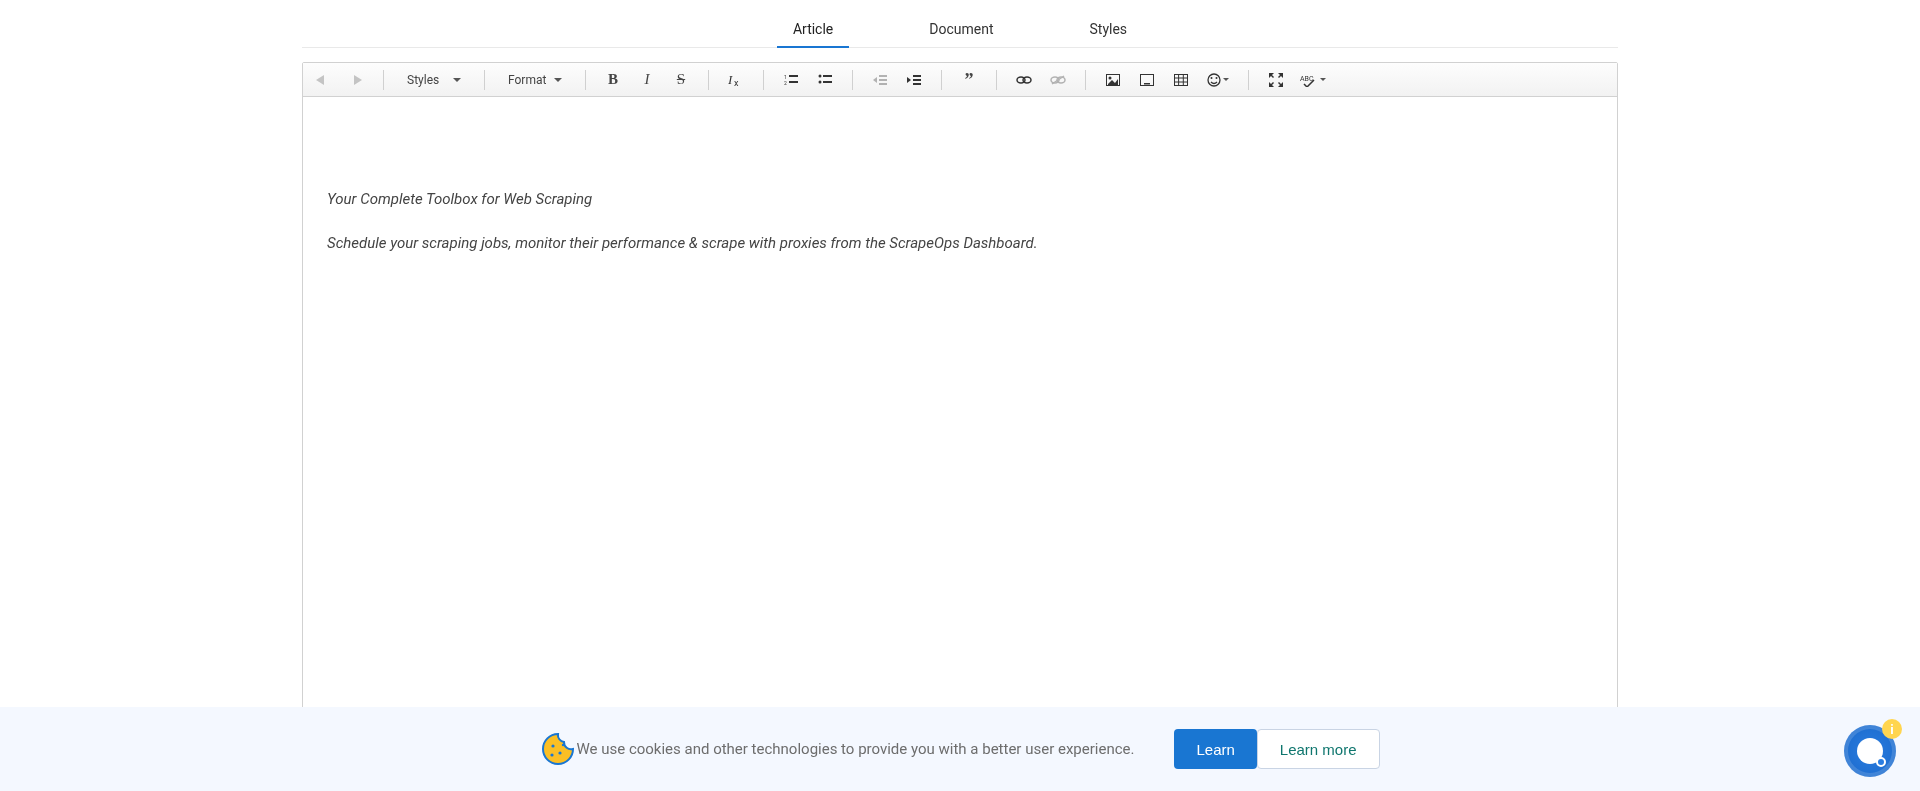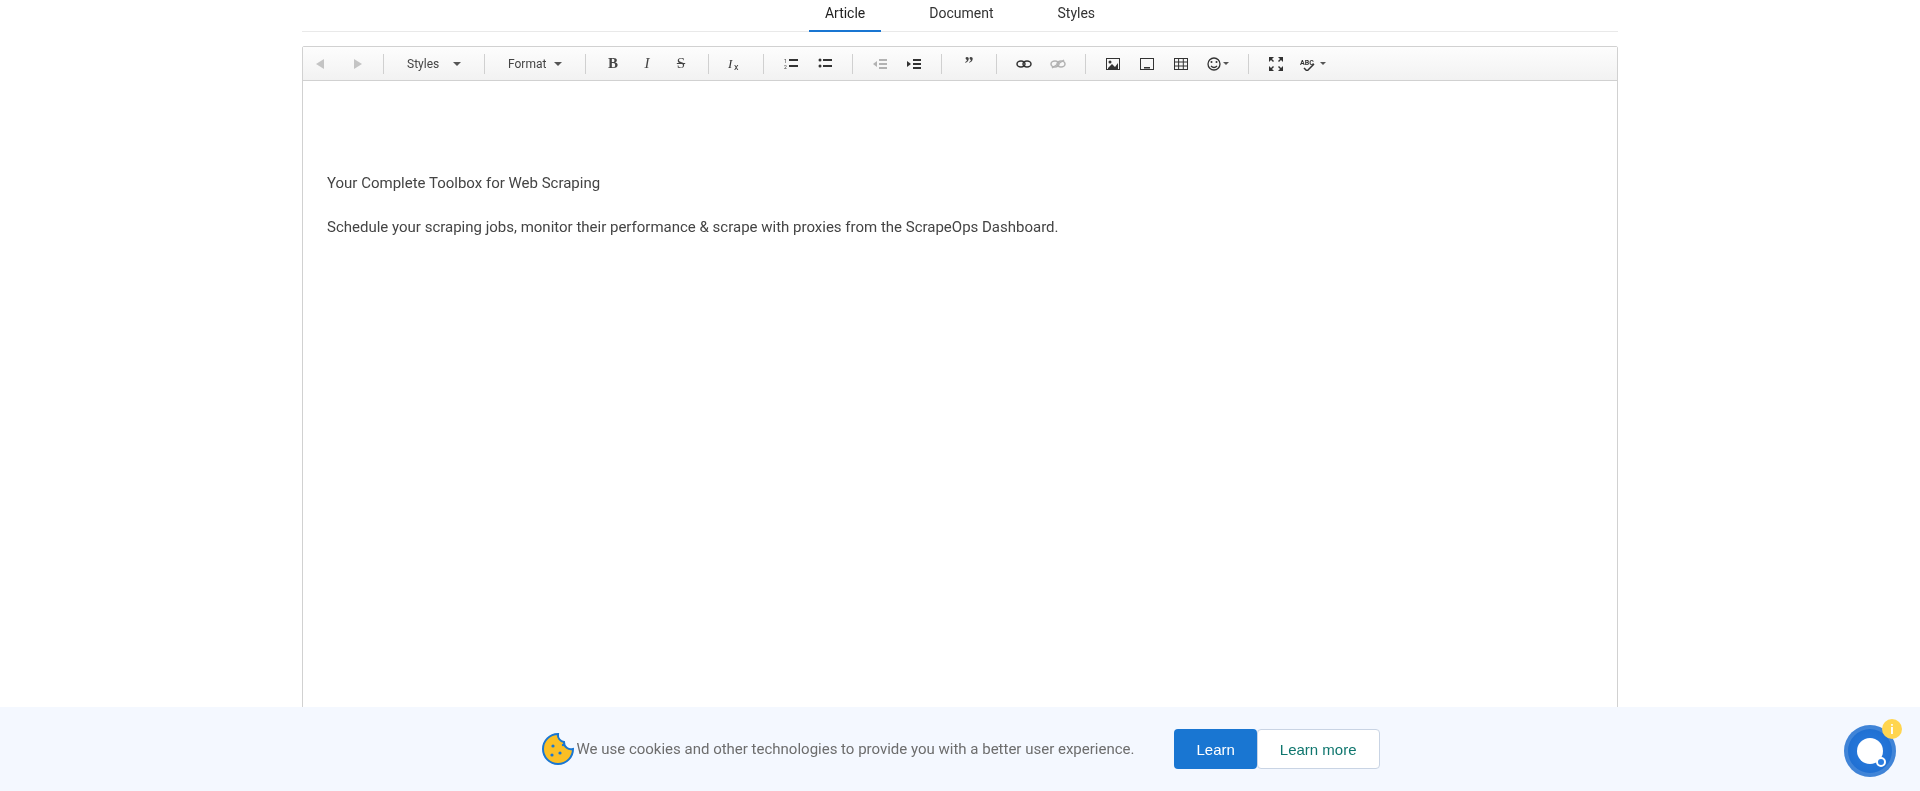--- a/index.html
+++ b/index.html
@@ -1,38 +1,38 @@
 <!DOCTYPE html>
 <html><head>
 <meta charset="utf-8">
 <style>
   * { box-sizing: border-box; margin: 0; padding: 0; }
   html, body { width: 100%; height: 100%; font-family: -apple-system, BlinkMacSystemFont, "Segoe UI", Roboto, Helvetica, Arial, sans-serif; background: #fff; color: #333; }
   body { position: relative; min-height: 791px; }
 
   
-  .tabs-row { display: flex; justify-content: center; align-items: flex-end; gap: 56px; height: 32px; border-bottom: 1px solid #e9e9e9; margin: 0 302px 0 302px; }
+  .tabs-row { display: flex; justify-content: center; align-items: flex-end; gap: 88px; height: 48px; border-bottom: 1px solid #e9e9e9; margin: 0 302px 0 302px; }
   .tab { font-size: 14px; color: #333; padding: 6px 4px 10px 4px; cursor: pointer; position: relative; }
   .tab.active { color: #222; }
   .tab.active::after { content: ""; position: absolute; left: -12px; right: -12px; bottom: -1px; height: 2px; background: #1976d2; }
 
   
   .editor { margin: 14px 302px 0 302px; border: 1px solid #d1d1d1; border-radius: 2px; background: #fff; min-height: 720px; position: relative; }
 
   
   .toolbar { display: flex; align-items: center; height: 34px; padding: 0 8px; background: linear-gradient(#fdfdfd, #f2f2f2); border-bottom: 1px solid #d1d1d1; gap: 12px; font-size: 12px; color: #444; }
   .tbtn { display: inline-flex; align-items: center; justify-content: center; width: 22px; height: 22px; border-radius: 2px; cursor: pointer; }
   .tbtn svg { display: block; }
   .sep { width: 1px; height: 20px; background: #d0d0d0; margin: 0 4px; }
   .dd { display: inline-flex; align-items: center; gap: 4px; height: 22px; padding: 0 6px; border: 1px solid transparent; border-radius: 2px; cursor: pointer; min-width: 68px; }
   .dd .caret { width: 0; height: 0; border-left: 4px solid transparent; border-right: 4px solid transparent; border-top: 4px solid #555; margin-left: auto; }
   .tbtn.disabled, .disabled { opacity: 0.35; cursor: default; }
 
   
-  .content { padding: 90px 24px 24px 24px; font-size: 15px; color: #444; line-height: 1.6; }
+  .content { padding: 90px 24px 24px 24px; font-size: 15px; color: #444; line-height: 1.6; font-style: italic; }
   .content p { margin-bottom: 20px; }
 
   
   .cookie-bar { position: fixed; left: 0; right: 0; bottom: 0; background: #f4f8ff; padding: 22px 0; display: flex; justify-content: center; align-items: center; gap: 18px; }
   .cookie-inner { display: flex; align-items: center; gap: 0; }
   .cookie-icon { width: 36px; height: 36px; }
   .cookie-text { font-size: 15px; color: #6d6d6d; margin-right: 40px; }
   .btn { height: 40px; padding: 0 22px; border-radius: 4px; font-size: 15px; cursor: pointer; border: none; display: inline-flex; align-items: center; justify-content: center; }
   .btn-primary { background: #1976d2; color: #fff; }
   .btn-outline { background: #fff; color: #0f766e; border: 1px solid #c9d4e4; }
@@ -180,21 +180,21 @@
     <span class="sep"></span>
 
     <span class="tbtn">
       <svg width="14" height="14">
           <path d="M0 0 L5 0 L3 2 L5 4 L4 5 L2 3 L0 5 Z" fill="#333"></path>
           <path d="M14 0 L9 0 L11 2 L9 4 L10 5 L12 3 L14 5 Z" fill="#333"></path>
           <path d="M0 14 L5 14 L3 12 L5 10 L4 9 L2 11 L0 9 Z" fill="#333"></path>
           <path d="M14 14 L9 14 L11 12 L9 10 L10 9 L12 11 L14 9 Z" fill="#333"></path>
         </svg>
     </span>
-    <span class="tbtn" style="width:28px;font-weight:bold;">
+    <span class="tbtn" style="width:28px;">
       <svg width="18" height="14">
           <text x="0" y="8" font-size="7" fill="#333">ABC</text>
           <path d="M4 11 L7 14 L14 7" fill="none" stroke="#333" stroke-width="1.5"></path>
         </svg>
       <span class="caret" style="margin-left:2px;display:inline-block;width:0;height:0;border-left:3px solid transparent;border-right:3px solid transparent;border-top:3px solid #555;"></span>
     </span>
   </div>
 
   <div class="content">
     <p>Your Complete Toolbox for Web Scraping</p>

